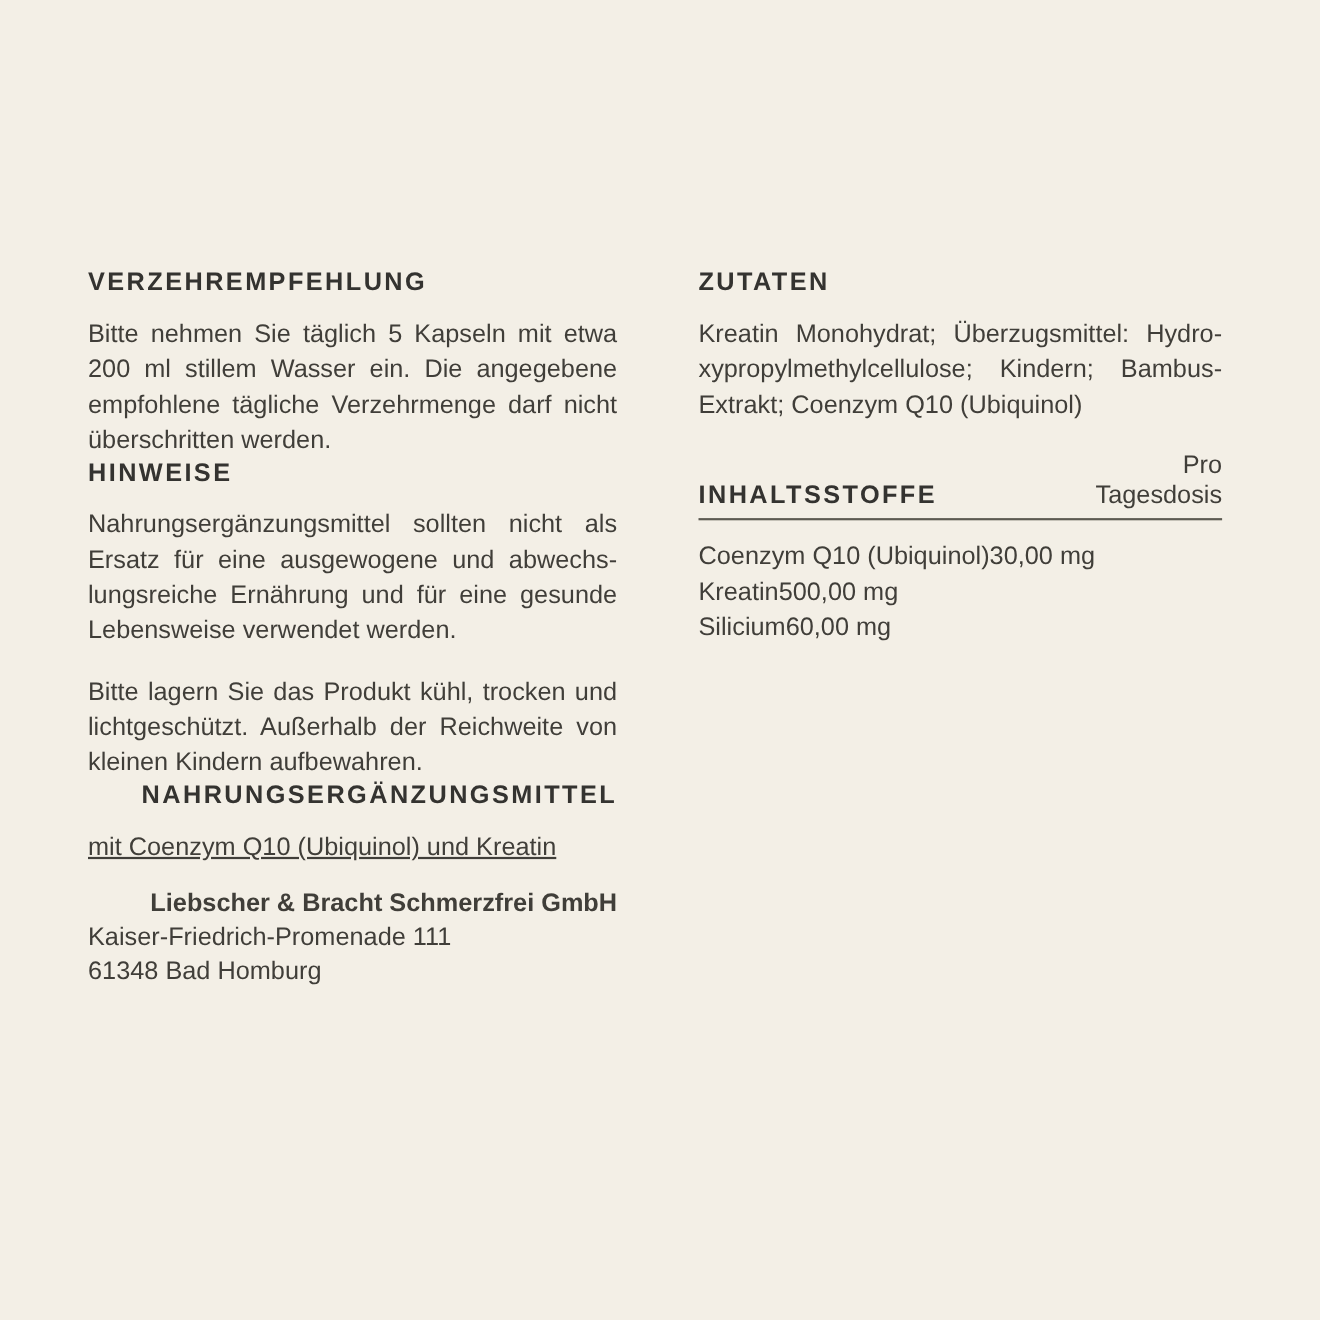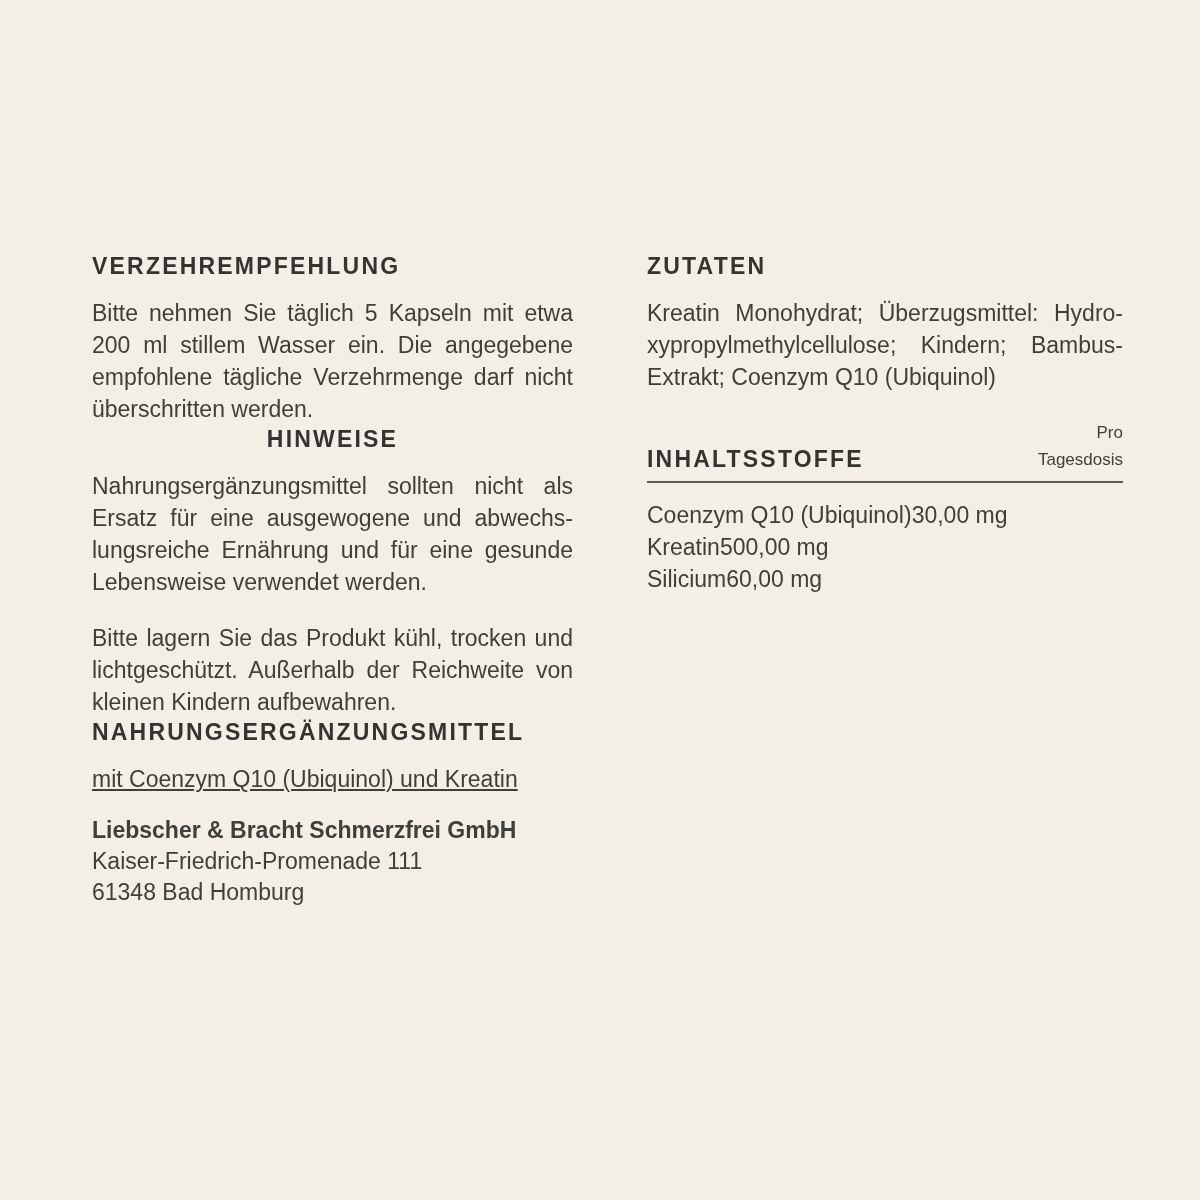--- a/index.html
+++ b/index.html
@@ -12,51 +12,51 @@
   html,body{margin:0;padding:0;}
   body{
     width:1200px;height:1200px;
     background:var(--bg);
     font-family:"Liberation Sans",sans-serif;
     color:var(--text);
     position:relative;
     overflow:hidden;
   }
   .label{position:absolute;inset:0;}
-  .col{position:absolute;top:252px;margin-left:12px;}
+  .col{position:absolute;top:242px;}
   .col-left{left:80px;width:481px;}
   .col-right{left:635px;width:476px;}
 
   h2.sec{
     font-size:23px;line-height:28px;font-weight:bold;
     letter-spacing:2.2px;color:var(--heading);
     margin:0 0 17px 0;
   }
   .body-text{font-size:23px;line-height:32px;margin:0;}
   .jl{text-align:justify;text-align-last:justify;}
   .jl.jl-last{text-align-last:left;}
 
-  .mt-sec{margin-top:21px;text-align:center;}
+  .mt-sec{margin-top:21px;}
   .mt-para{margin-top:24px;}
 
-  .product-head{margin-top:26px;margin-bottom:6px;}
+  .product-head{margin-top:26px;margin-bottom:6px;text-align:right;}
   .subtitle{font-size:23px;line-height:32px;text-decoration:underline;}
   .company{margin-top:20px;font-size:23px;line-height:31px;}
-  .company .name{font-weight:bold;}
+  .company .name{font-weight:bold;text-align:right;}
 
   .table{margin-top:26px;}
   .table-head{
     display:flex;justify-content:space-between;align-items:flex-end;
   }
   .table-head .sec-inline{
     font-size:23px;line-height:28px;font-weight:bold;
     letter-spacing:2.2px;color:var(--heading);
   }
   .per-dose{
-    font-size:17px;line-height:27px;text-align:right;white-space:pre-line;
+    font-size:23px;line-height:27px;text-align:right;white-space:pre-line;
   }
   .divider{
     border:none;border-top:2px solid var(--rule);
     margin:8px 0 0 0;width:100%;
   }
   .rows{margin-top:16px;}
   .row{
     display:flex;justify-content:flex-start;
     font-size:23px;line-height:32px;
   }

